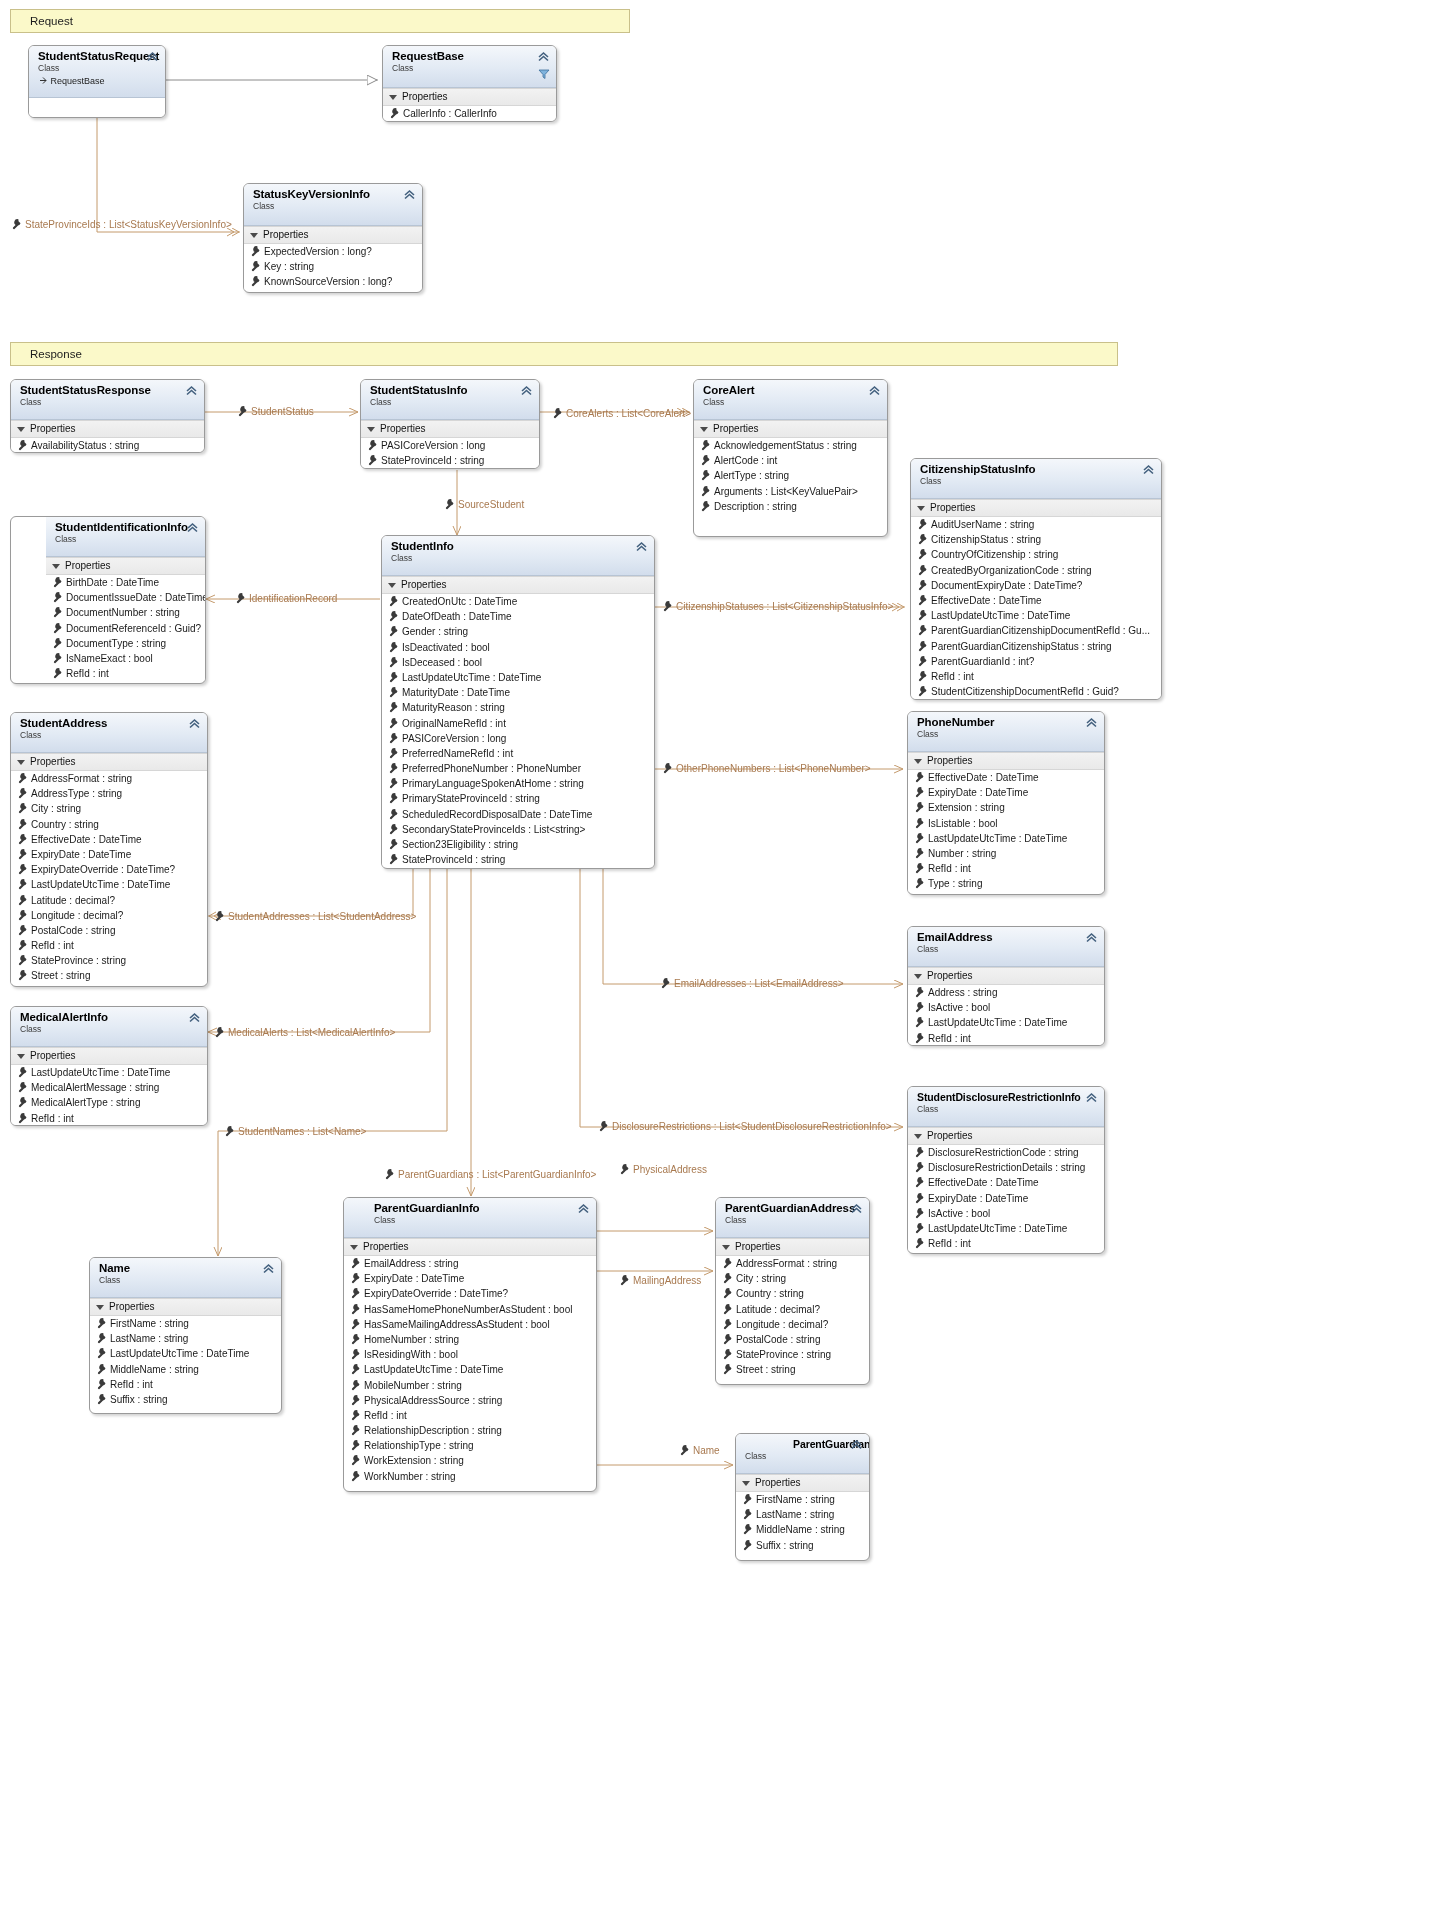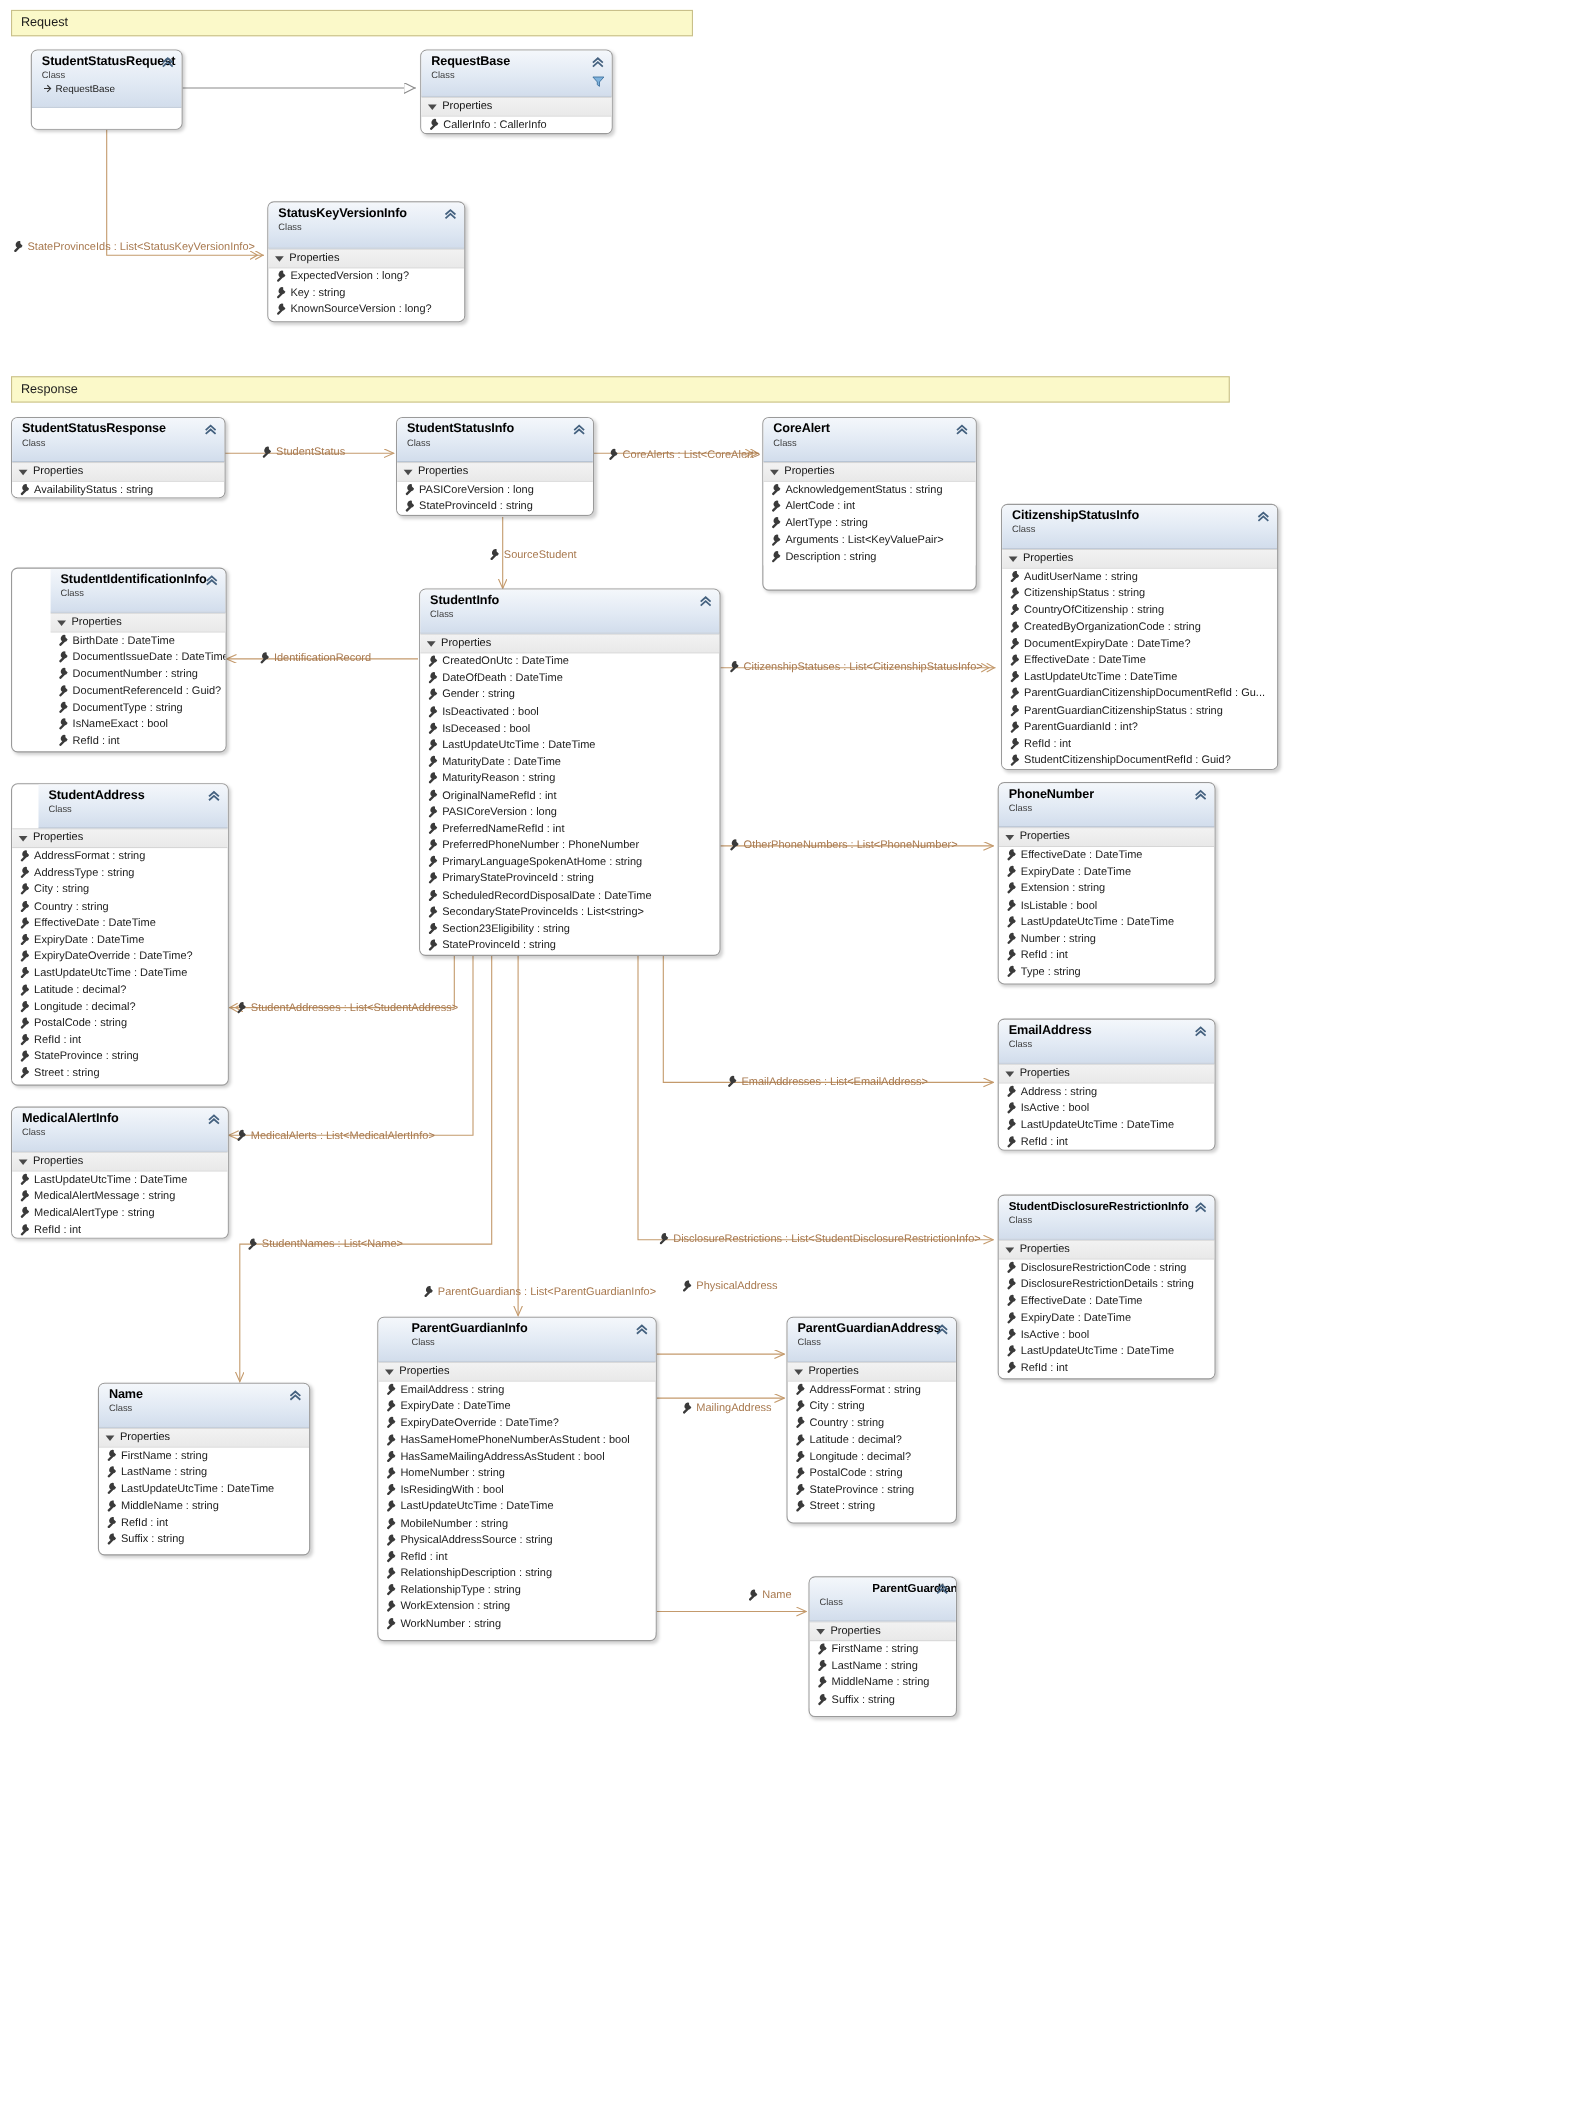--- a/index.html
+++ b/index.html
@@ -21,21 +21,21 @@
     left: 0; top: 0;
     width: 1435px;
     height: 1923px;
   }
   
   .region {
     position: absolute;
     background: #fbf9c9;
     border: 1px solid #c9c08a;
     box-sizing: border-box;
-    padding: 4px 8px;
+    padding: 4px 19px;
     font-size: 11.5px;
     color: #1c1c1c;
     line-height: 14px;
   }
   
   .cls {
     position: absolute;
     box-sizing: border-box;
     border: 1px solid #9a9a9a;
     border-radius: 6px;
@@ -569,21 +569,21 @@
       <div class="prop"><span class="wr"><svg width="12" height="12" viewBox="0 0 12 12">
               <path d="M8.4,1.2 a3.2,3.2 0 1 0 2.1,4.1 l-2.0,-2.0 z M7.6,4.9 L3.0,9.5 a1.1,1.1 0 0 0 1.5,1.5 L9.1,6.4 z" fill="#3a3a3a"></path>
             </svg></span><span>RefId : int</span></div>
       <div class="prop"><span class="wr"><svg width="12" height="12" viewBox="0 0 12 12">
               <path d="M8.4,1.2 a3.2,3.2 0 1 0 2.1,4.1 l-2.0,-2.0 z M7.6,4.9 L3.0,9.5 a1.1,1.1 0 0 0 1.5,1.5 L9.1,6.4 z" fill="#3a3a3a"></path>
             </svg></span><span>Type : string</span></div>
     </div>
   </div>
 
   <div class="cls" style="left:10px; top:712px; width:198px; height:275px;">
-    <div class="cls-head" style="height:40px;margin-left:24px;">
+    <div class="cls-head" style="height:40px;">
       <div class="cls-name">StudentAddress</div>
       <div class="cls-kind">Class</div>
       <div class="chev">
         <svg width="13" height="13" viewBox="0 0 13 13">
             <path d="M2,7 L6.5,3 L11,7 M2,10.5 L6.5,6.5 L11,10.5" stroke="#44617f" fill="none" stroke-width="1.6"></path>
           </svg>
       </div>
     </div>
     <div class="cls-body">
       <div class="sect">

